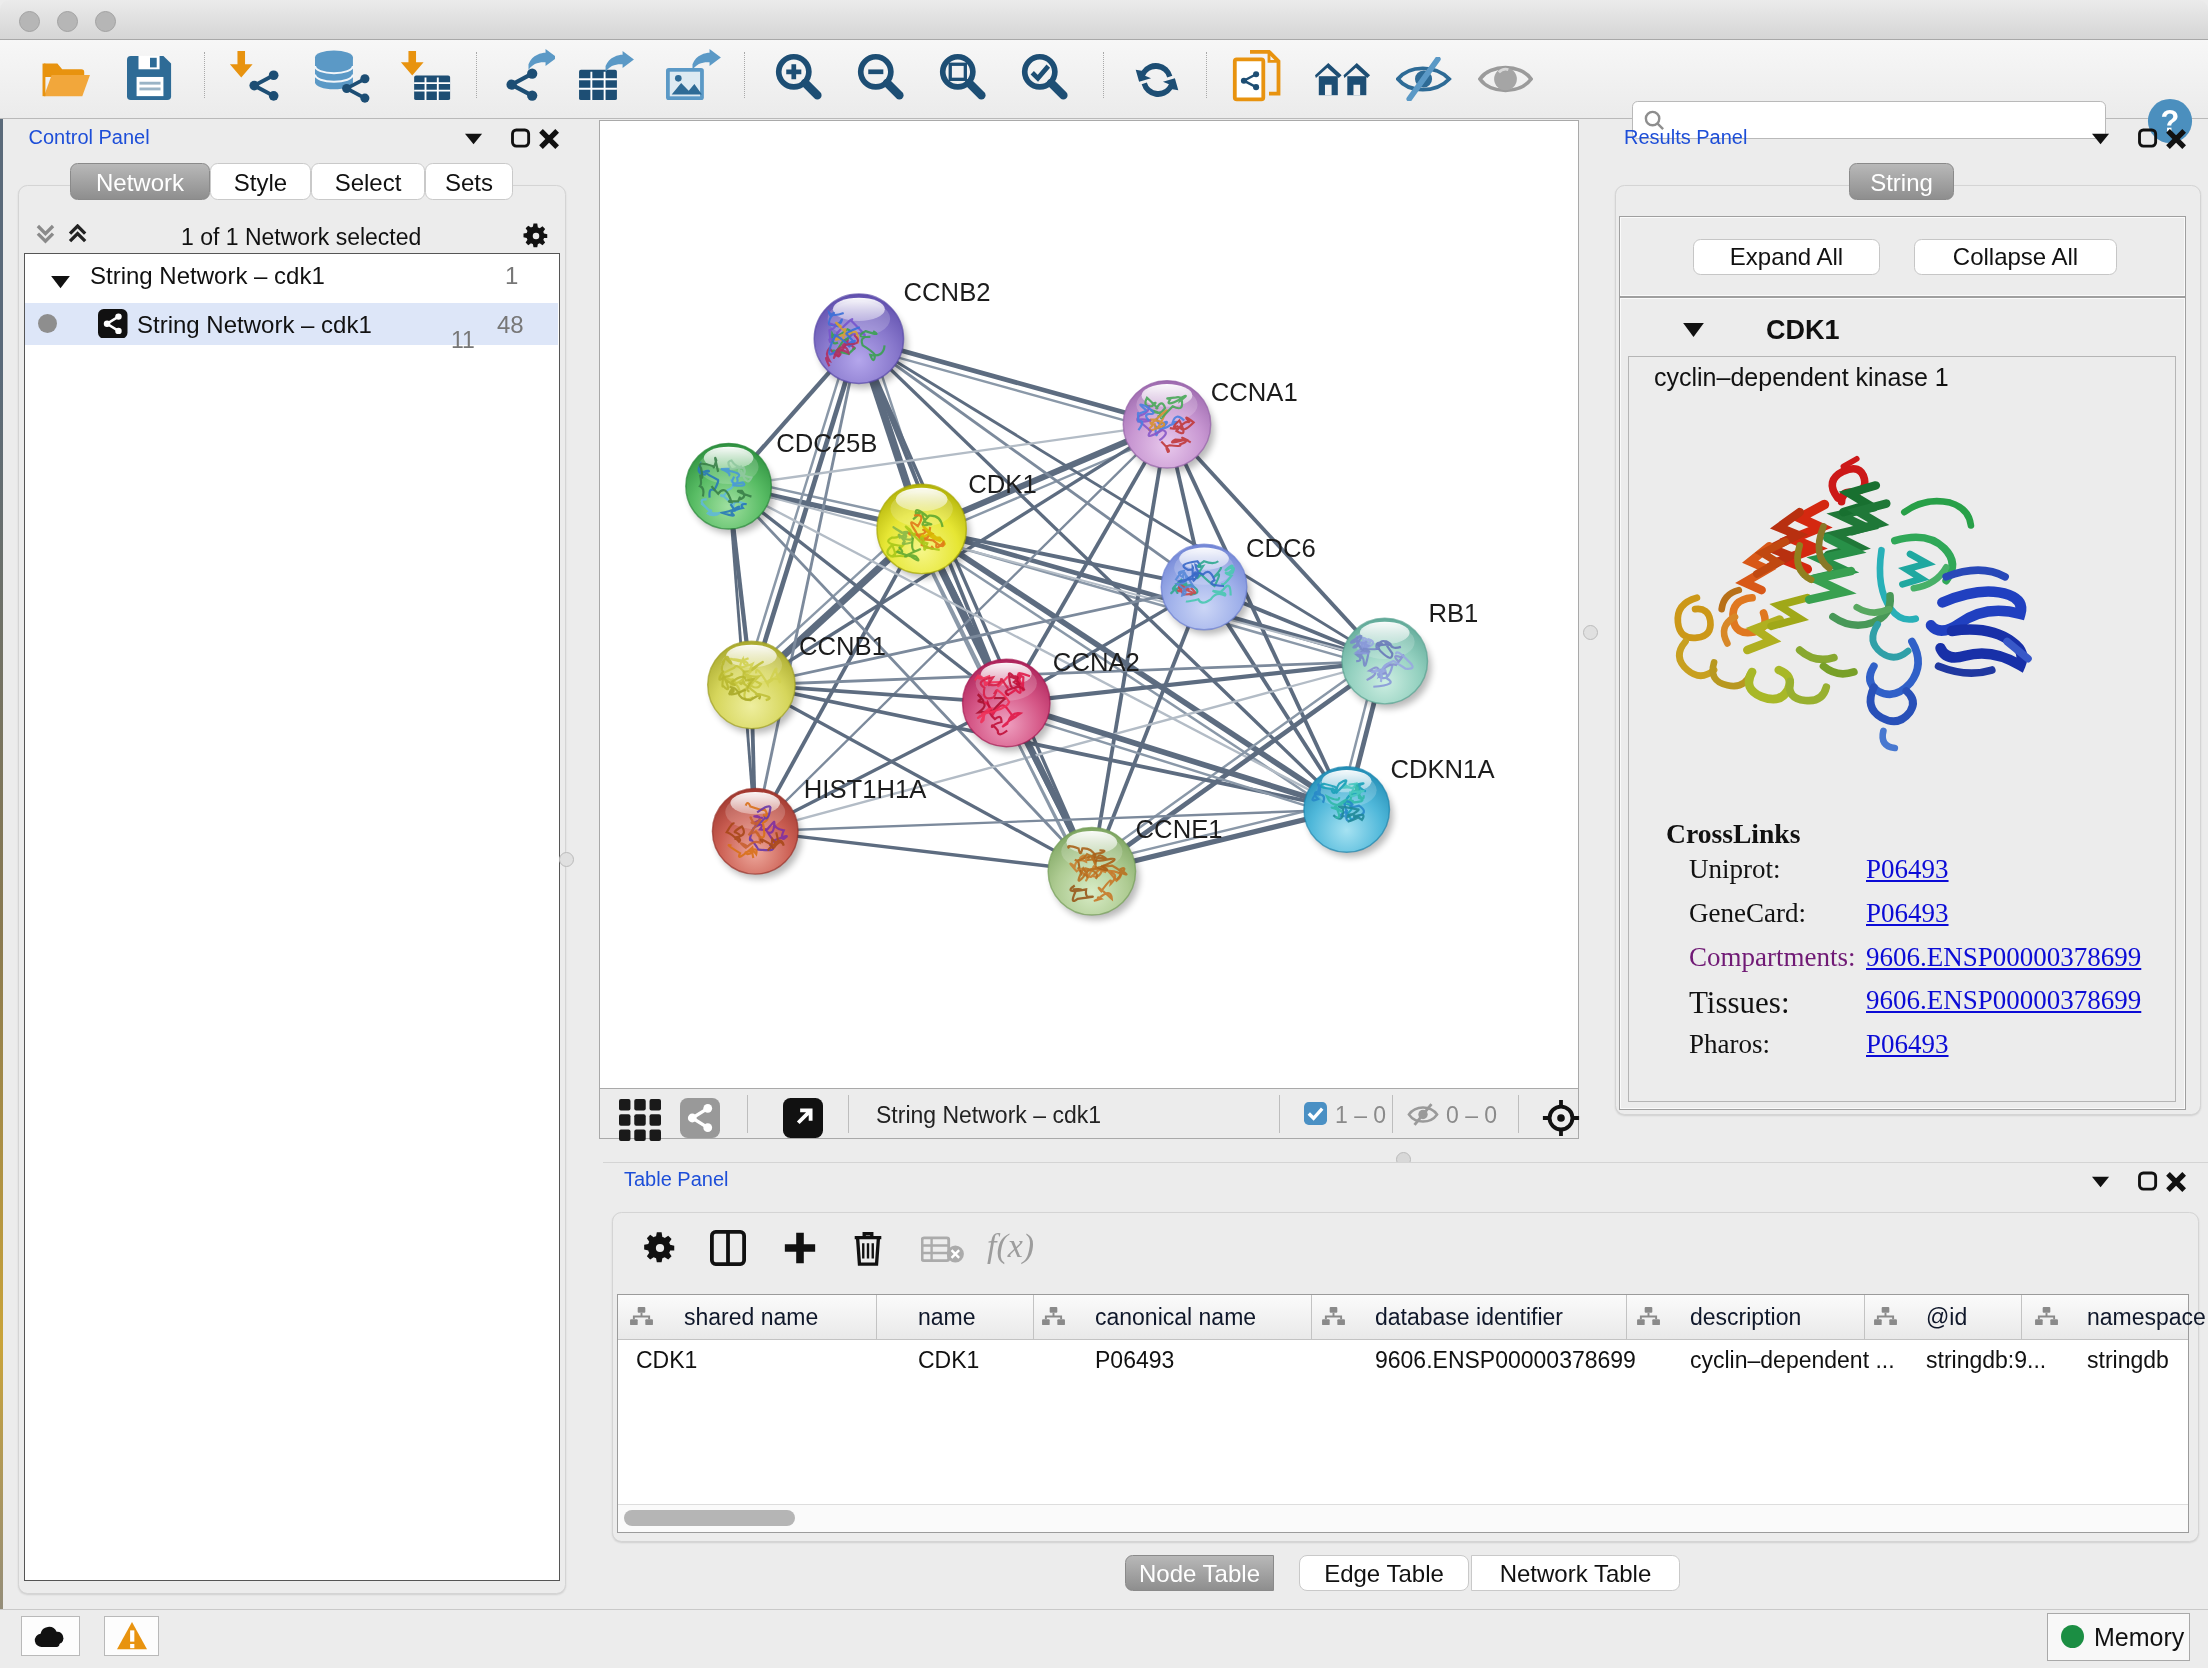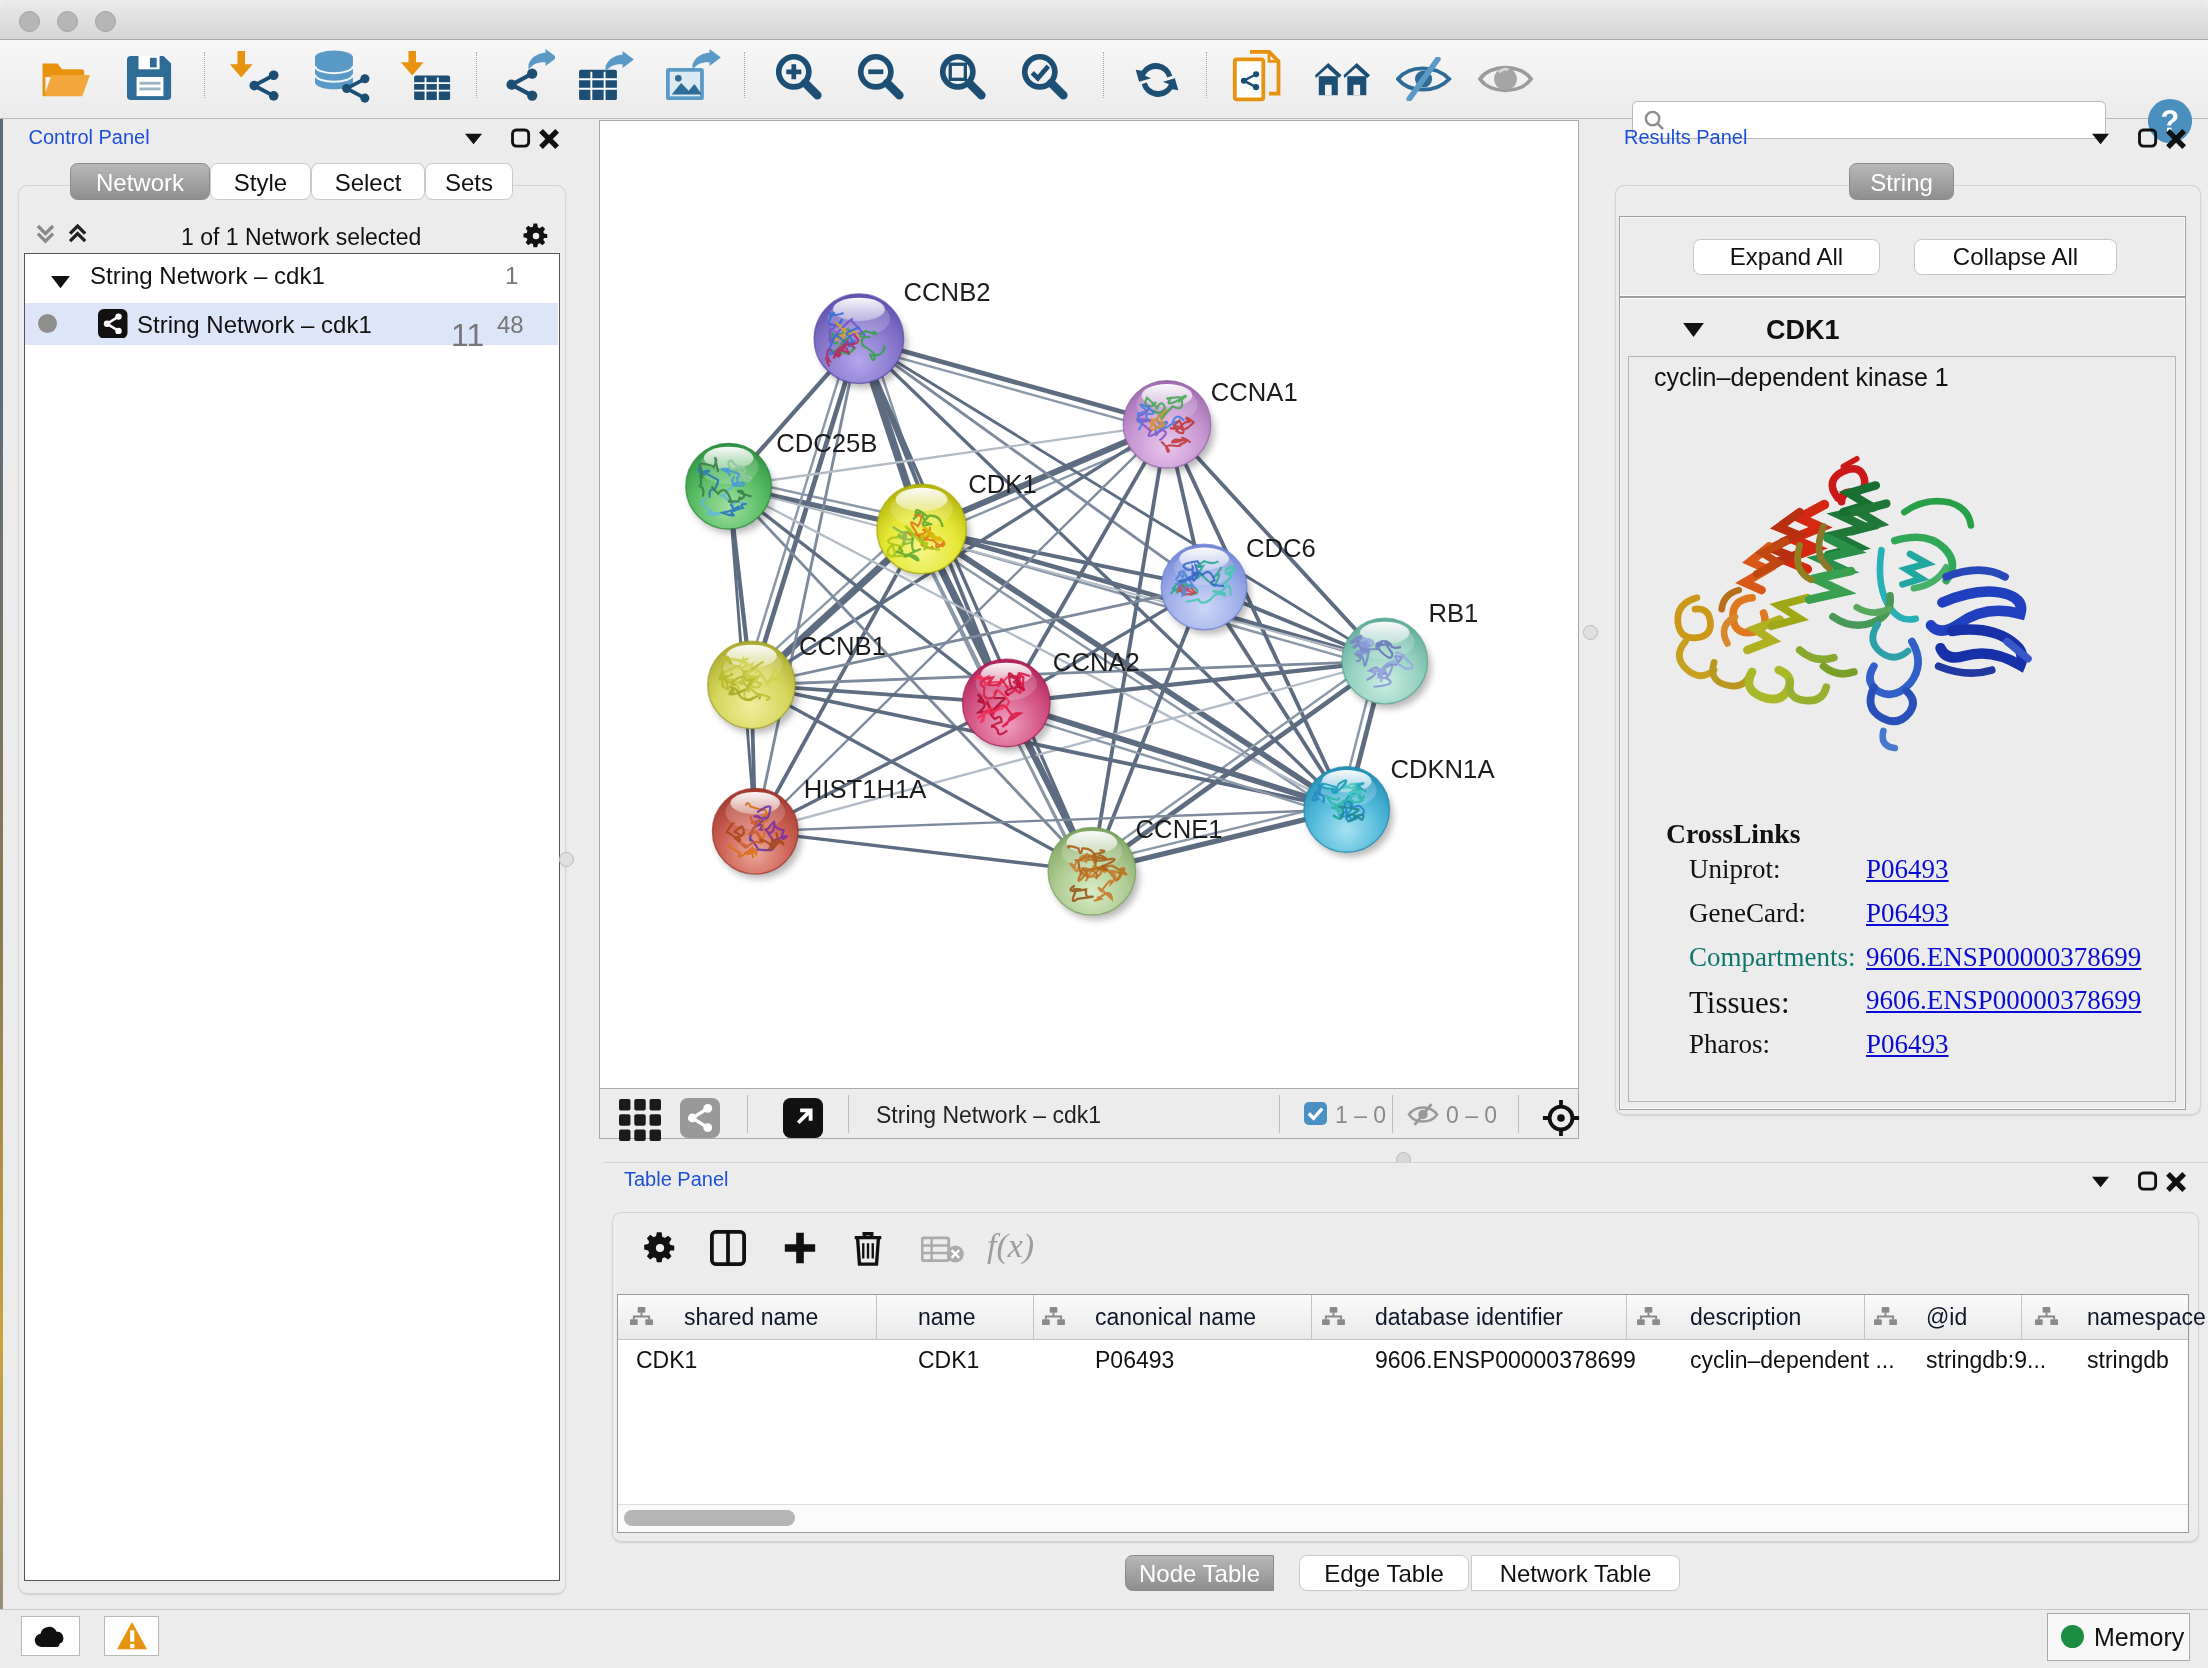--- a/index.html
+++ b/index.html
@@ -214,21 +214,21 @@
       <svg style="position:absolute;left:73px;top:5.7px" width="29.5" height="29.5" viewBox="0 0 31 31">
         <rect width="31" height="31" rx="6" fill="#111"></rect>
         <g fill="#fff">
           <circle cx="21.5" cy="8" r="3.4"></circle>
           <circle cx="9.5" cy="15.5" r="3.4"></circle>
           <circle cx="21.5" cy="23" r="3.4"></circle>
         </g>
         <path d="M21.5 8 L9.5 15.5 L21.5 23" stroke="#fff" stroke-width="2.6" fill="none"></path>
       </svg>
       <div style="position:absolute;left:112px;top:7.6px;font-size:24px;color:#111">String Network – cdk1</div>
-      <div style="position:absolute;left:426px;top:14px;font-size:32px;color:#777">11</div>
+      <div style="position:absolute;left:426px;top:24px;font-size:23px;color:#777">11</div>
       <div style="position:absolute;left:472px;top:7.6px;font-size:24px;color:#777">48</div>
     </div>
   </div>
 <div class="abs canvas"></div>
 <svg width="980" height="968" viewBox="630 127 1030 1018" style="position:absolute;left:599px;top:121px">
     <defs>
       <filter id="blur1" x="-40%" y="-40%" width="180%" height="180%">
         <feGaussianBlur stdDeviation="4"></feGaussianBlur>
       </filter>
       <linearGradient id="gloss" x1="0" y1="0" x2="0" y2="1">
@@ -624,21 +624,21 @@
     <path d="M296 222 q30 12 56 4" stroke="#2038a0" stroke-width="8" fill="none" stroke-linecap="round"></path>
     <path d="M260 60 q22 -16 48 -10 q20 6 22 24" stroke="#28a048" stroke-width="7" fill="none" stroke-linecap="round"></path>
     <path d="M105 125 l22 -12 l-16 -10 l24 -12" stroke="#c04810" stroke-width="8" fill="none" stroke-linecap="round"></path>
     <path d="M86 142 q-16 4 -18 20" stroke="#b87018" stroke-width="7" fill="none" stroke-linecap="round"></path>
   </svg>
 <div class="abs serif" style="left:1666px;top:818px;font-size:27.6px;font-weight:700;color:#111">CrossLinks</div>
 <div class="abs serif" style="left:1689px;top:854px;font-size:27px;color:#111">Uniprot:</div>
 <div class="abs serif" style="left:1866px;top:854px;font-size:27px"><a class="lnk">P06493</a></div>
 <div class="abs serif" style="left:1689px;top:898px;font-size:27px;color:#111">GeneCard:</div>
 <div class="abs serif" style="left:1866px;top:898px;font-size:27px"><a class="lnk">P06493</a></div>
-<div class="abs serif" style="left:1689px;top:942px;font-size:27px;color:#0f766e">Compartments:</div>
+<div class="abs serif" style="left:1689px;top:942px;font-size:27px;color:#701a75">Compartments:</div>
 <div class="abs serif" style="left:1866px;top:942px;font-size:27px"><a class="lnk">9606.ENSP00000378699</a></div>
 <div class="abs serif" style="left:1689px;top:985px;font-size:31px;color:#111">Tissues:</div>
 <div class="abs serif" style="left:1866px;top:985px;font-size:27px"><a class="lnk">9606.ENSP00000378699</a></div>
 <div class="abs serif" style="left:1689px;top:1029px;font-size:27px;color:#111">Pharos:</div>
 <div class="abs serif" style="left:1866px;top:1029px;font-size:27px"><a class="lnk">P06493</a></div>
 <div class="abs" style="left:603px;top:1162px;width:1605px;height:444px;background:#ececec;border-top:1px solid #d4d4d4"></div>
 <div class="abs panelhead" style="left:624px;top:1168px">Table Panel</div>
 <svg class="abs" style="left:2092px;top:1171px" width="95" height="21" viewBox="0 0 100 22">
     <path d="M0 6 L18 6 L9 17 z" fill="#111"></path>
     <rect x="50" y="2" width="17" height="17" fill="none" stroke="#111" stroke-width="3" rx="4"></rect>

